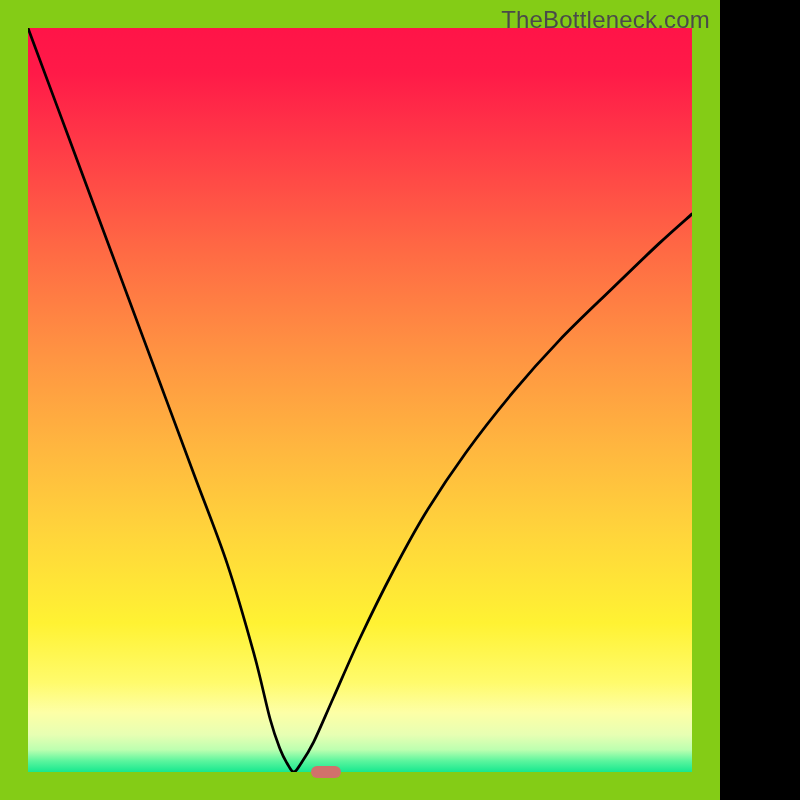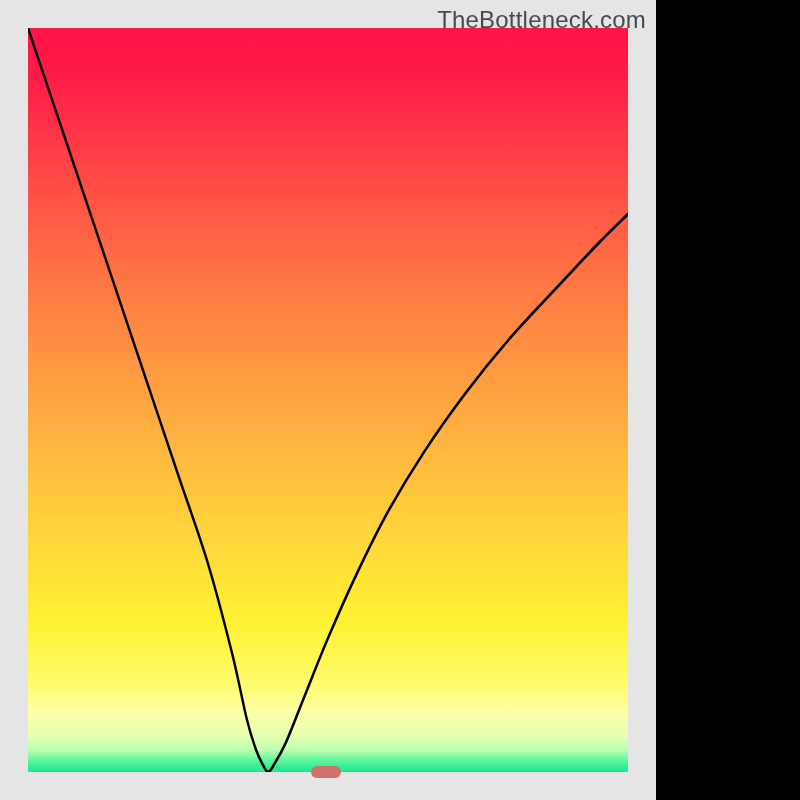--- a/index.html
+++ b/index.html
@@ -6,23 +6,23 @@
     margin: 0;
     padding: 0;
     width: 800px;
     height: 800px;
     background: #000;
     overflow: hidden;
     font-family: Arial, Helvetica, sans-serif;
   }
   .frame {
     position: relative;
-    width: 656px;
+    width: 720px;
     height: 800px;
-    background: #e5e5e5;
+    background: #84cc16;
   }
   .watermark {
     position: absolute;
     top: 6px;
     right: 10px;
     color: #4a4a4a;
     font-size: 24px;
     font-weight: 400;
     letter-spacing: 0.2px;
     z-index: 10;

